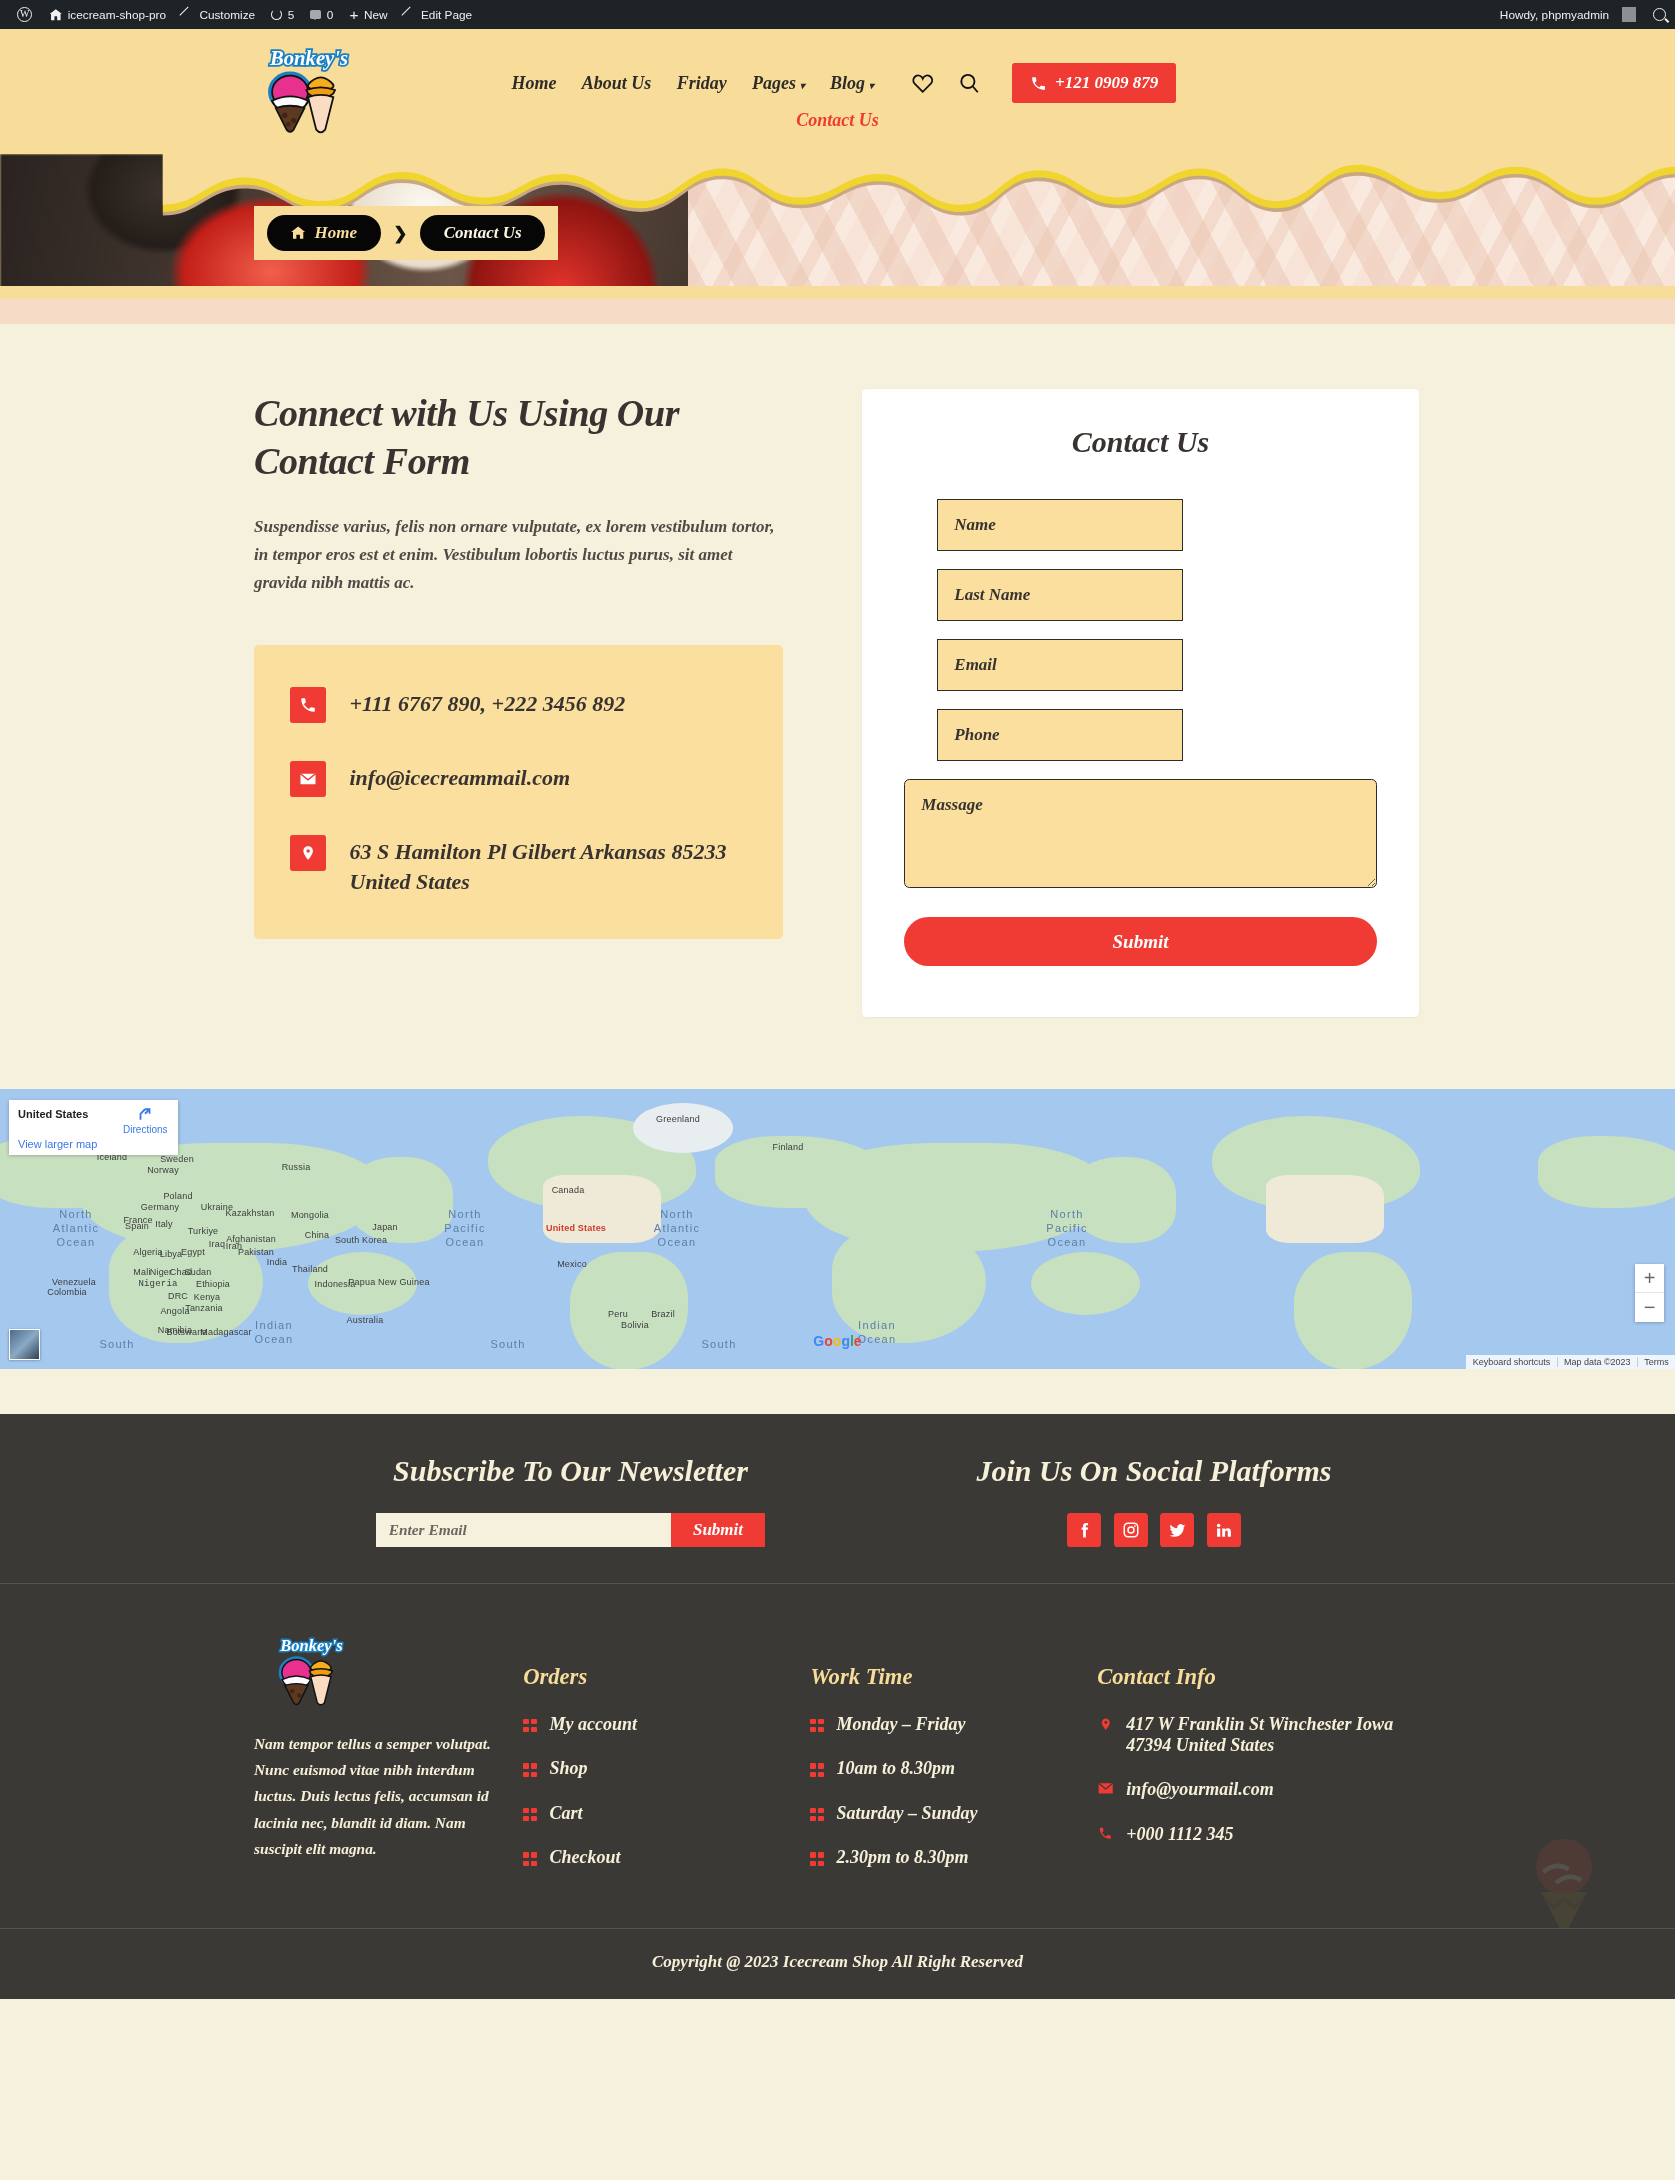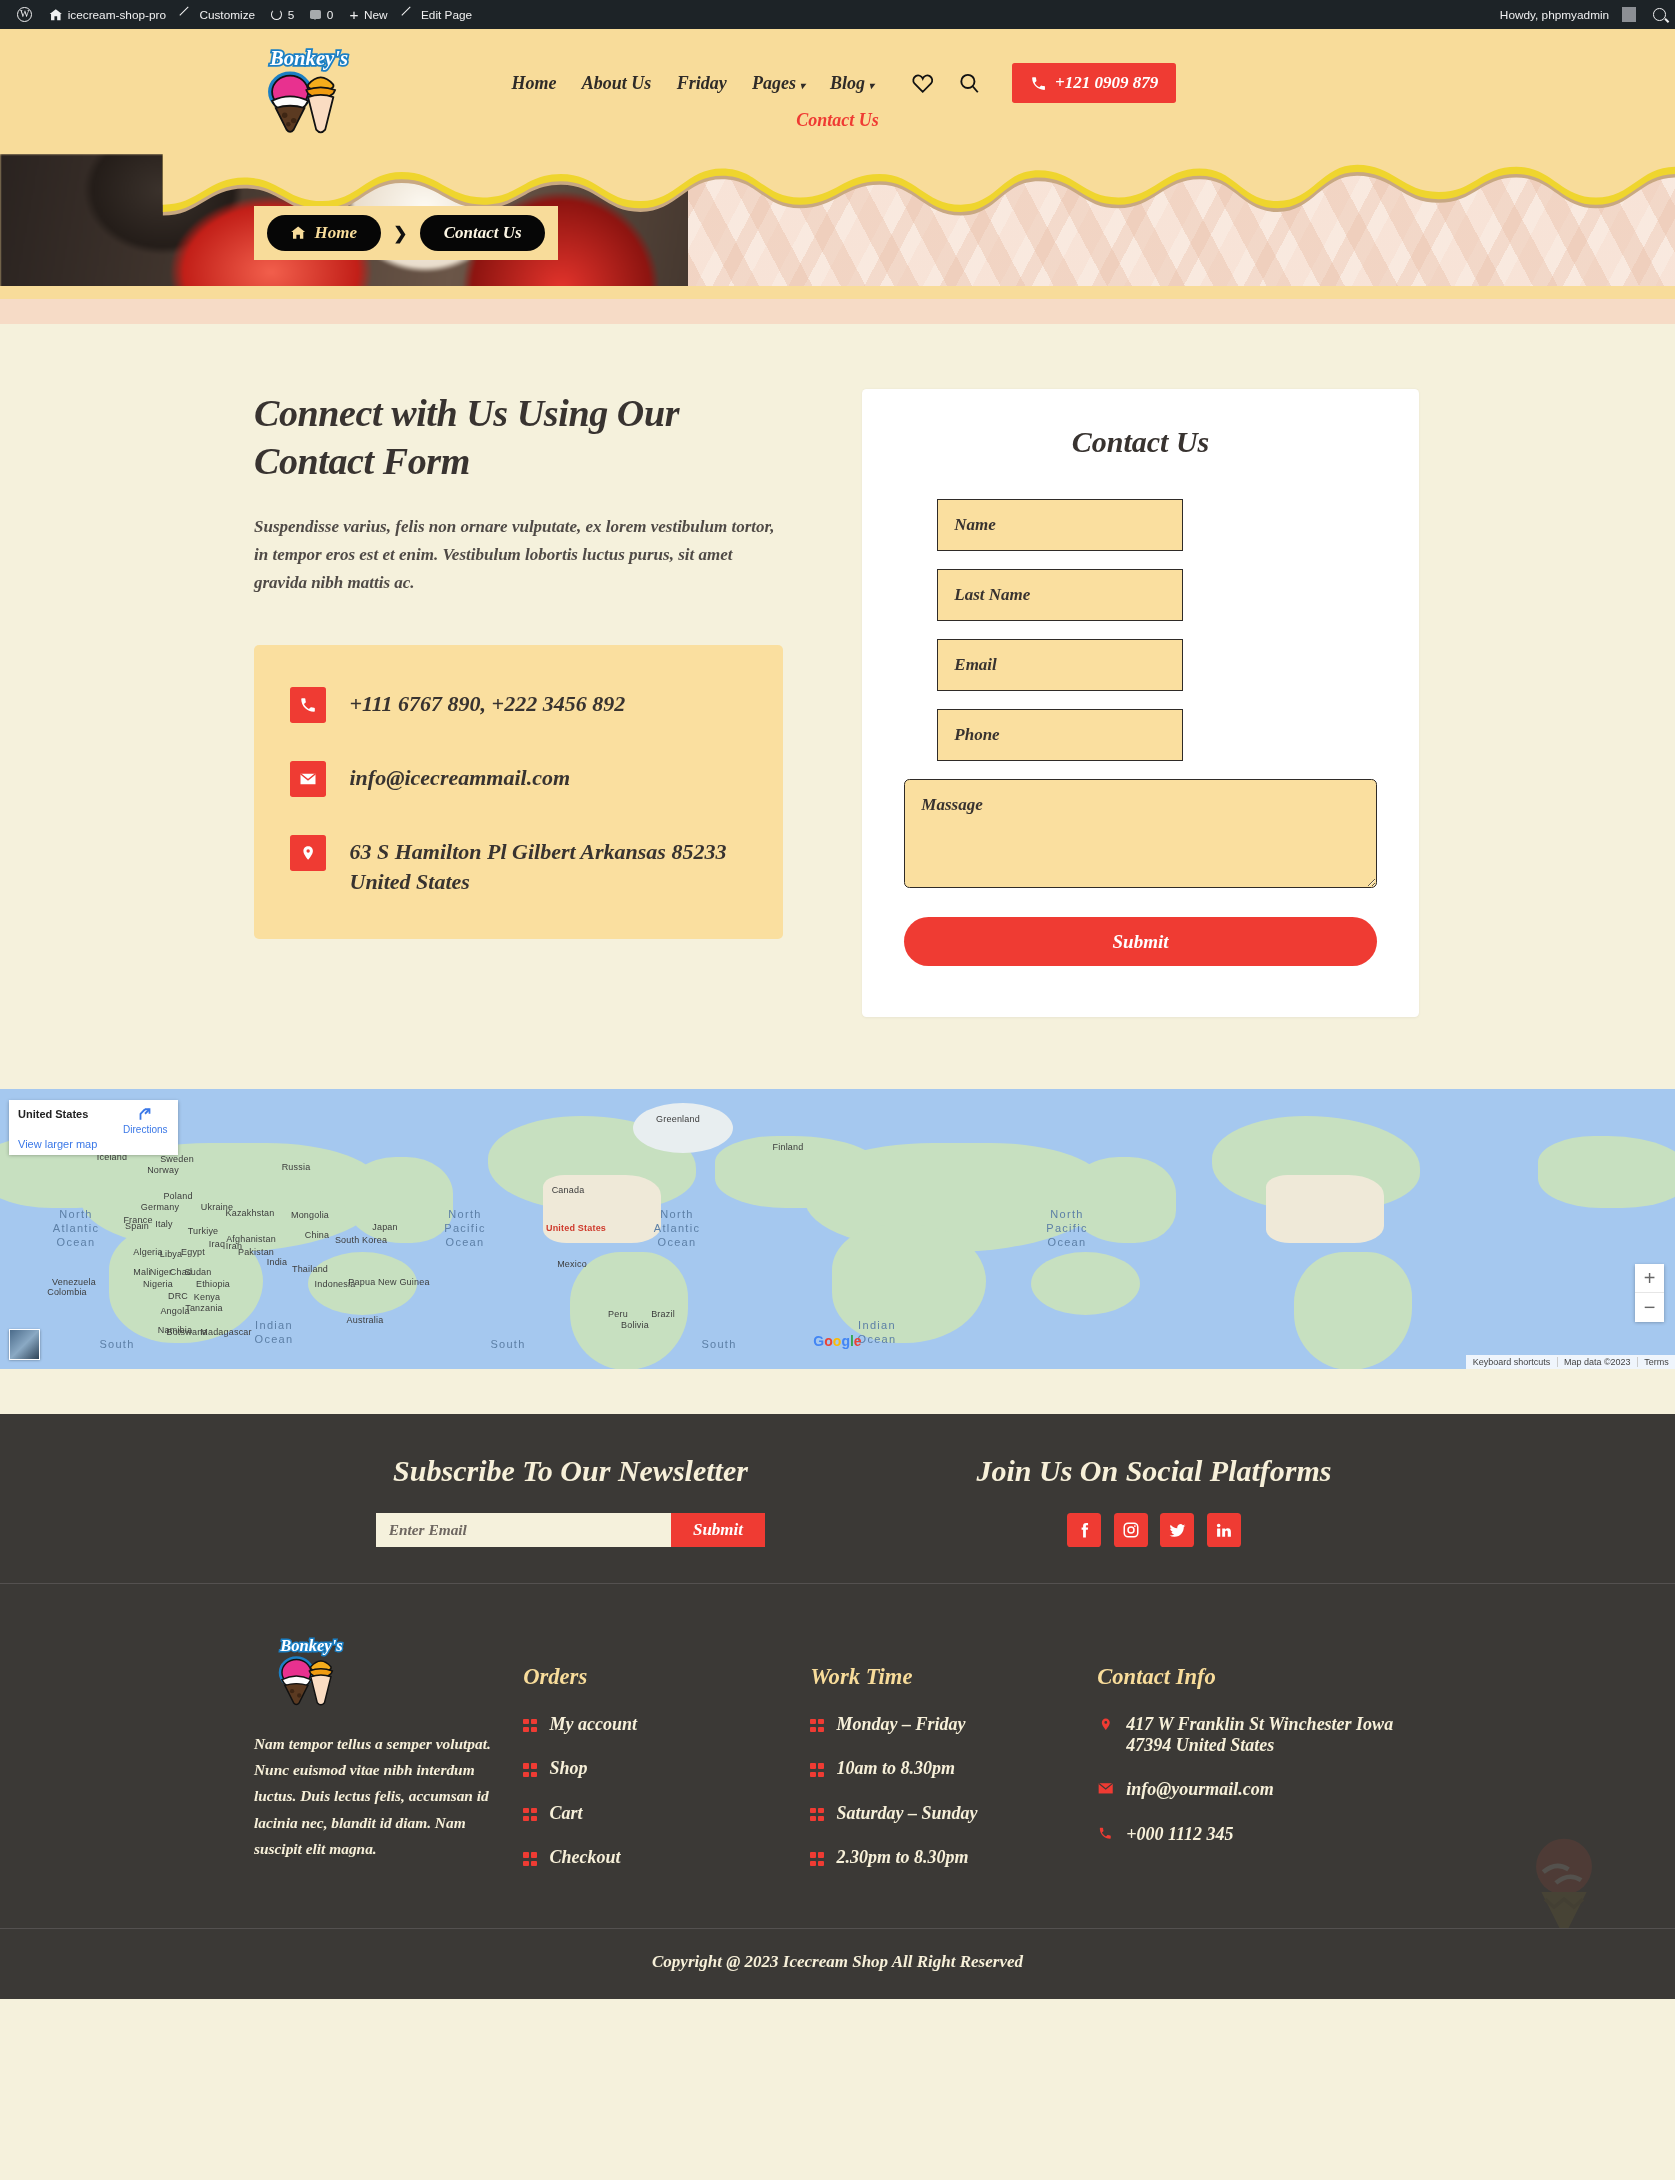--- a/index.html
+++ b/index.html
@@ -504,21 +504,21 @@
           <div class="map-label dark" style="left: 277px; top: 174px; transform: translate(-50%, -50%);">India</div>
           <div class="map-label dark" style="left: 310px; top: 181px; transform: translate(-50%, -50%);">Thailand</div>
           <div class="map-label dark" style="left: 335px; top: 196px; transform: translate(-50%, -50%);">Indonesia</div>
           <div class="map-label dark" style="left: 148px; top: 164px; transform: translate(-50%, -50%);">Algeria</div>
           <div class="map-label dark" style="left: 171px; top: 166px; transform: translate(-50%, -50%);">Libya</div>
           <div class="map-label dark" style="left: 193px; top: 164px; transform: translate(-50%, -50%);">Egypt</div>
           <div class="map-label dark" style="left: 142px; top: 184px; transform: translate(-50%, -50%);">Mali</div>
           <div class="map-label dark" style="left: 161px; top: 184px; transform: translate(-50%, -50%);">Niger</div>
           <div class="map-label dark" style="left: 181px; top: 184px; transform: translate(-50%, -50%);">Chad</div>
           <div class="map-label dark" style="left: 198px; top: 184px; transform: translate(-50%, -50%);">Sudan</div>
-          <div class="map-label dark" style="left: 158px; top: 196px; transform: translate(-50%, -50%);">Nigeria</div>
+          <div class="map-label dark" style="left: 158px; top: 196px; transform: translate(-50%, -50%); font-family: Liberation Mono, monospace;">Nigeria</div>
           <div class="map-label dark" style="left: 213px; top: 196px; transform: translate(-50%, -50%);">Ethiopia</div>
           <div class="map-label dark" style="left: 178px; top: 208px; transform: translate(-50%, -50%);">DRC</div>
           <div class="map-label dark" style="left: 207px; top: 209px; transform: translate(-50%, -50%);">Kenya</div>
           <div class="map-label dark" style="left: 204px; top: 220px; transform: translate(-50%, -50%);">Tanzania</div>
           <div class="map-label dark" style="left: 175px; top: 223px; transform: translate(-50%, -50%);">Angola</div>
           <div class="map-label dark" style="left: 175px; top: 242px; transform: translate(-50%, -50%);">Namibia</div>
           <div class="map-label dark" style="left: 187px; top: 244px; transform: translate(-50%, -50%);">Botswana</div>
           <div class="map-label dark" style="left: 226px; top: 244px; transform: translate(-50%, -50%);">Madagascar</div>
           <div class="map-label dark" style="left: 74px; top: 194px; transform: translate(-50%, -50%);">Venezuela</div>
           <div class="map-label dark" style="left: 67px; top: 204px; transform: translate(-50%, -50%);">Colombia</div>

